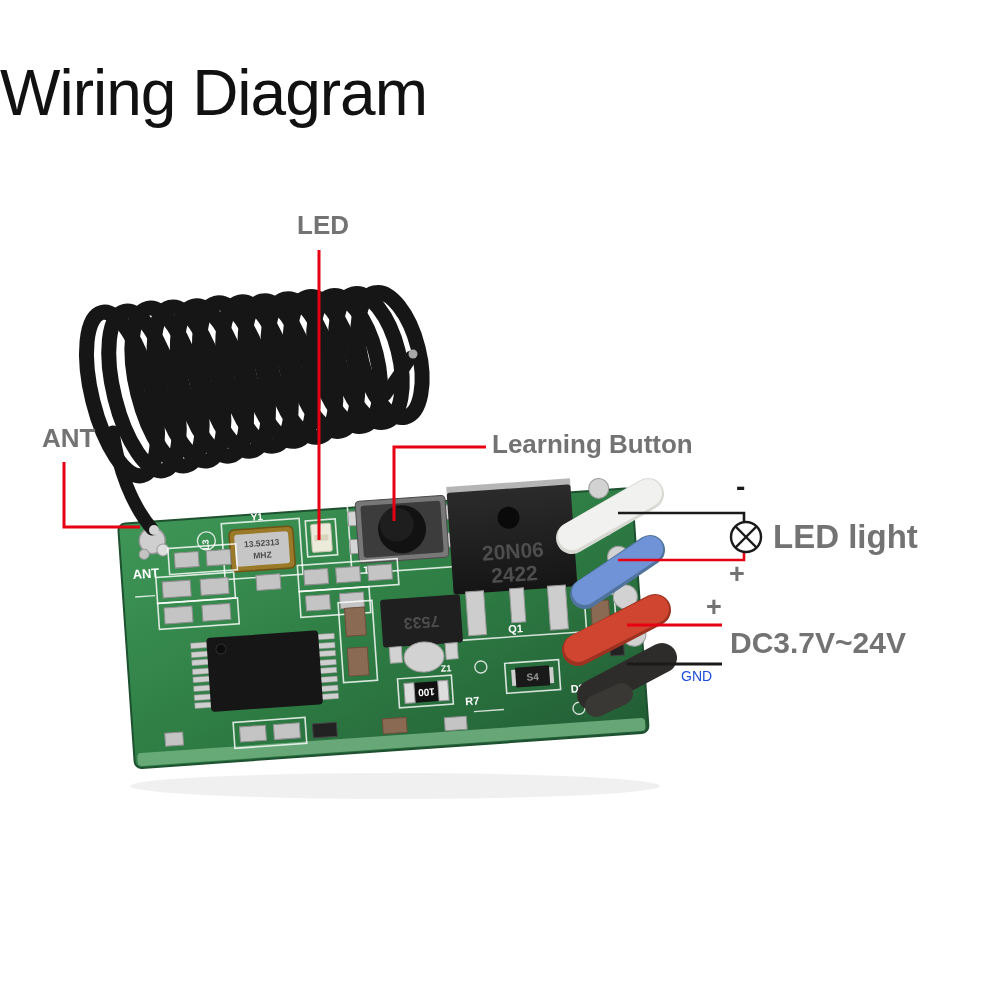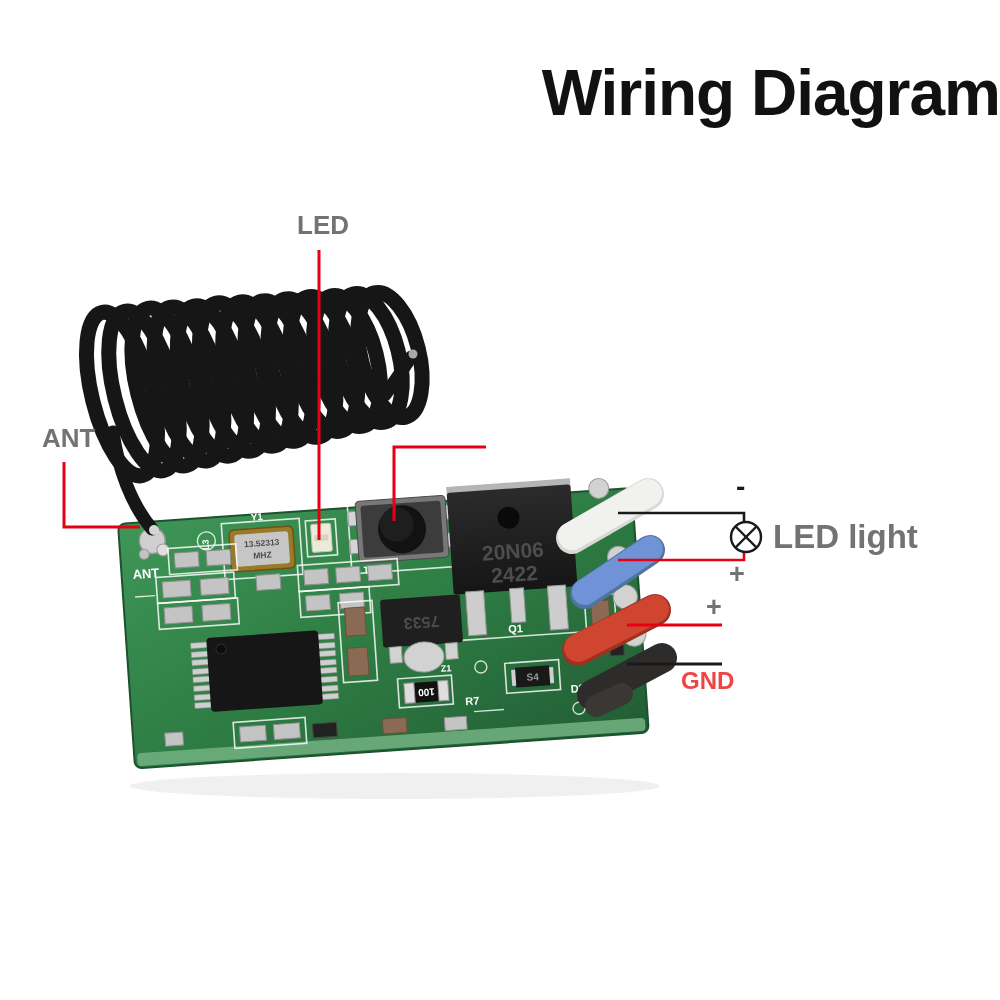--- a/index.html
+++ b/index.html
@@ -2,22 +2,22 @@
 <html><head>
 <meta charset="utf-8">
 <style>
   html,body{margin:0;padding:0;background:#ffffff;}
   #stage{position:relative;width:1000px;height:1000px;background:#ffffff;overflow:hidden;
          font-family:"Liberation Sans",sans-serif;}
   #gfx{position:absolute;left:0;top:0;}
   .lbl{position:absolute;white-space:nowrap;line-height:1;}
   .red{color:#737373;font-weight:700;}
   .blk{color:#1a1a1a;font-weight:700;}
-  .title{position:absolute;left:0;right:0;top:56px;text-align:right;
-         font-size:64px;font-weight:700;color:#111;letter-spacing:-1px;}
+  .title{position:absolute;left:0;right:0;top:56px;text-align:left;
+         font-size:64px;font-weight:400;color:#111;letter-spacing:-1px;}
   .silk{fill:#ffffff;font-family:"Liberation Sans",sans-serif;font-weight:700;}
   .sbox{fill:none;stroke:rgba(255,255,255,0.82);stroke-width:1.6;}
   .chiptxt{fill:#4d4d4d;font-family:"Liberation Sans",sans-serif;font-weight:700;}
 </style>
 </head>
 <body>
 
 <div id="stage">
 
   <svg id="gfx" width="1000" height="1000" viewBox="0 0 1000 1000">
@@ -231,25 +231,27 @@
       </g>
     </g>
   </svg>
 
   <div class="title">Wiring Diagram</div>
 
   <div class="lbl red" style="left:297px;top:212px;font-size:26px">LED</div>
 
   <div class="lbl red" style="left:42px;top:425px;font-size:26px">ANT</div>
 
+  <div class="lbl red" style="left:492px;top:431px;font-size:26px">Learning Button</div>
 
   <div class="lbl blk" style="left:736px;top:473px;font-size:28px">-</div>
 
   <div class="lbl red" style="left:773px;top:520px;font-size:33px;font-weight:600">LED light</div>
 
   <div class="lbl red" style="left:729px;top:561px;font-size:27px">+</div>
 
   <div class="lbl red" style="left:706px;top:594px;font-size:27px">+</div>
 
-
-  <div class="lbl" style="left:681px;top:669px;font-size:24px;color:#ef4444;font-weight:700">GND</div>
+  <div class="lbl red" style="left:730px;top:628px;font-size:30px">DC3.7V~24V</div>
+
+  <div class="lbl" style="left:681px;top:669px;font-size:14px;color:#1d4ed8;font-weight:400">GND</div>
 
 </div>
 
 </body></html>

